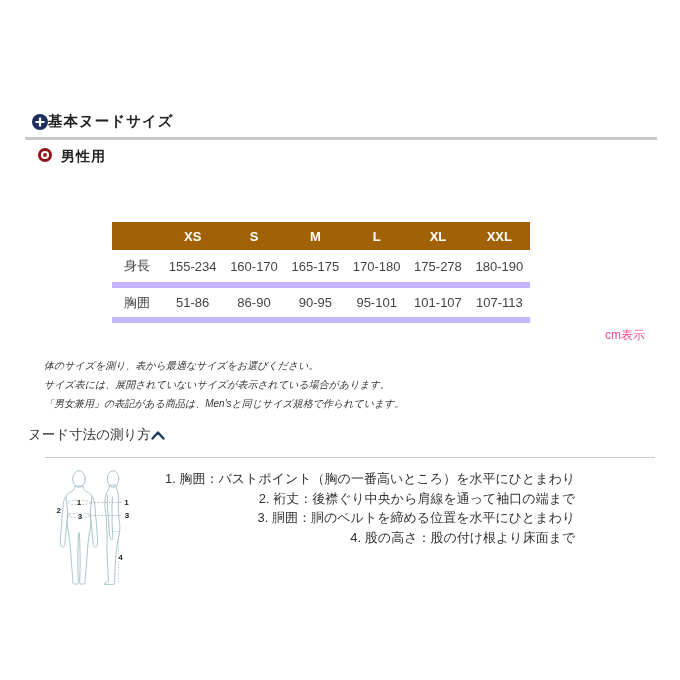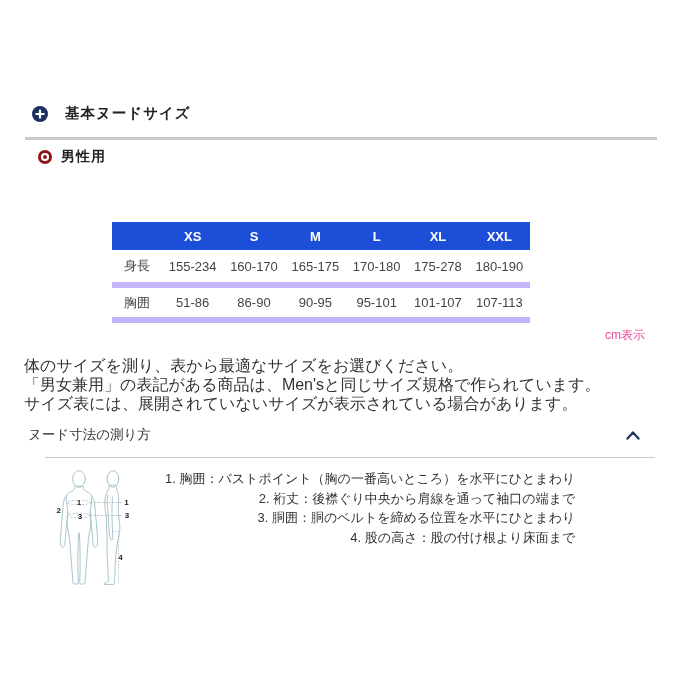--- a/index.html
+++ b/index.html
@@ -13,65 +13,65 @@
     width: 680px;
     height: 680px;
     background: #fff;
     overflow: hidden;
   }
 
   
   .sec-header {
     position: absolute;
     left: 32px;
-    top: 104px;
+    top: 112px;
     display: flex;
     align-items: center;
-    gap: 17px;
+    gap: 0;
   }
   .sec-header .title {
     font-size: 14.5px;
     font-weight: bold;
     color: #222;
     letter-spacing: 1px;
   }
   .divider-thick {
     position: absolute;
     left: 25px;
     right: 23px;
     top: 137px;
     height: 3px;
     background: #c9c9c9;
   }
   .sub-header {
     position: absolute;
     left: 38px;
     top: 148px;
     display: flex;
-    align-items: center;
+    align-items: flex-start;
     gap: 9px;
   }
   .sub-header .title {
     font-size: 14px;
     font-weight: bold;
     color: #222;
     letter-spacing: 1px;
   }
 
   
   .size-table {
     position: absolute;
     left: 112px;
     top: 222px;
     width: 418px;
     border-collapse: collapse;
     table-layout: fixed;
   }
   .size-table th {
-    background: #1d4ed8;
+    background: #a16207;
     color: #fff;
     font-size: 13px;
     font-weight: bold;
     height: 28px;
     text-align: center;
   }
   .size-table col.label-col { width: 50px; }
   .size-table td {
     font-size: 13px;
     color: #444;
@@ -86,36 +86,37 @@
     position: absolute;
     right: 35px;
     top: 327px;
     font-size: 12px;
     color: #ec4899;
   }
 
   
   .notes {
     position: absolute;
-    left: 24px;
+    left: 44px;
     top: 356px;
-    font-size: 16px;
+    font-size: 10px;
     color: #333;
     line-height: 19px;
+    font-style: italic;
   }
 
   
   .measure-header {
     position: absolute;
     left: 28px;
     right: 40px;
     top: 426px;
     display: flex;
     align-items: center;
-    justify-content: space-between;
+    justify-content: flex-start;
   }
   .measure-header .title {
     font-size: 13.5px;
     color: #333;
   }
   .divider-thin {
     position: absolute;
     left: 45px;
     right: 25px;
     top: 457px;
@@ -224,22 +225,22 @@
         <td>101-107</td>
         <td>107-113</td>
       </tr>
     </tbody>
   </table>
 
   <div class="unit-note">cm表示</div>
 
   <div class="notes">
     <div>体のサイズを測り、表から最適なサイズをお選びください。</div>
+    <div>サイズ表には、展開されていないサイズが表示されている場合があります。</div>
     <div>「男女兼用」の表記がある商品は、Men'sと同じサイズ規格で作られています。</div>
-    <div>サイズ表には、展開されていないサイズが表示されている場合があります。</div>
   </div>
 
   <div class="measure-header">
     <span class="title">ヌード寸法の測り方</span>
     <span style="display:inline-flex;">
       <svg width="14" height="9" viewBox="0 0 14 9">
         <polyline points="1.5,7.5 7,1.5 12.5,7.5" fill="none" stroke="#1e3a5f" stroke-width="2.4" stroke-linecap="round" stroke-linejoin="round"></polyline>
       </svg>
     </span>
   </div>

